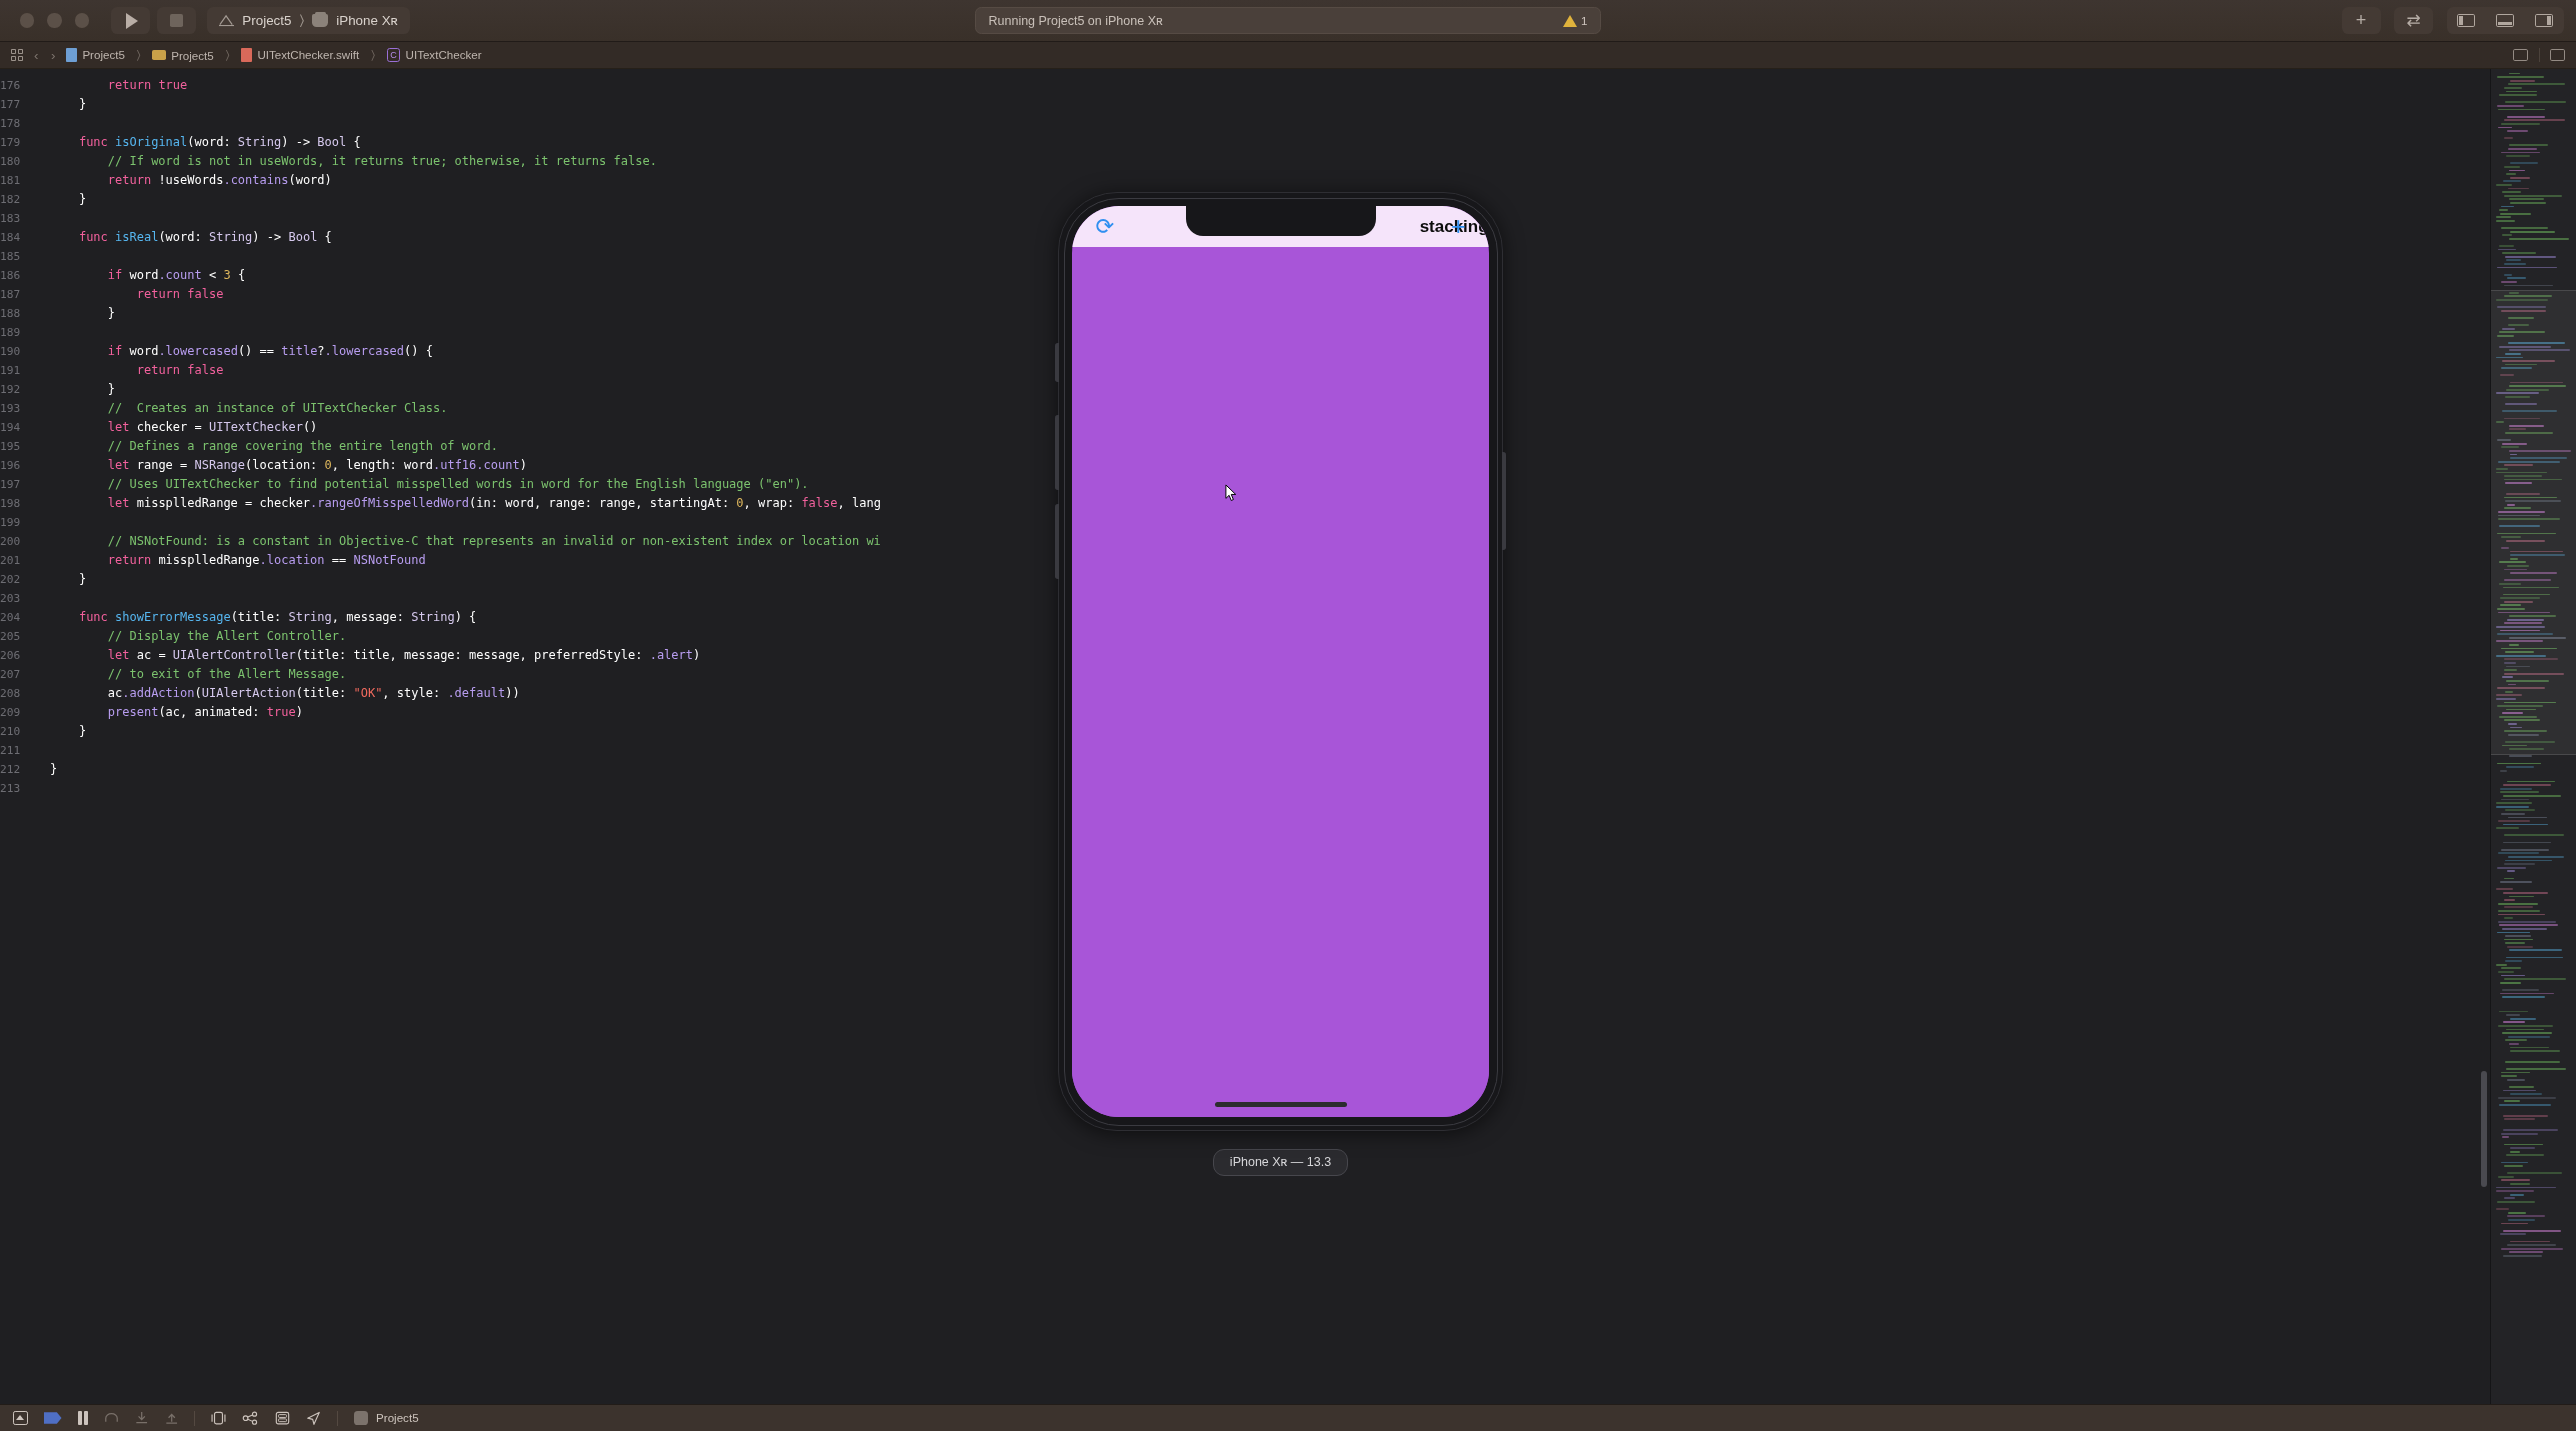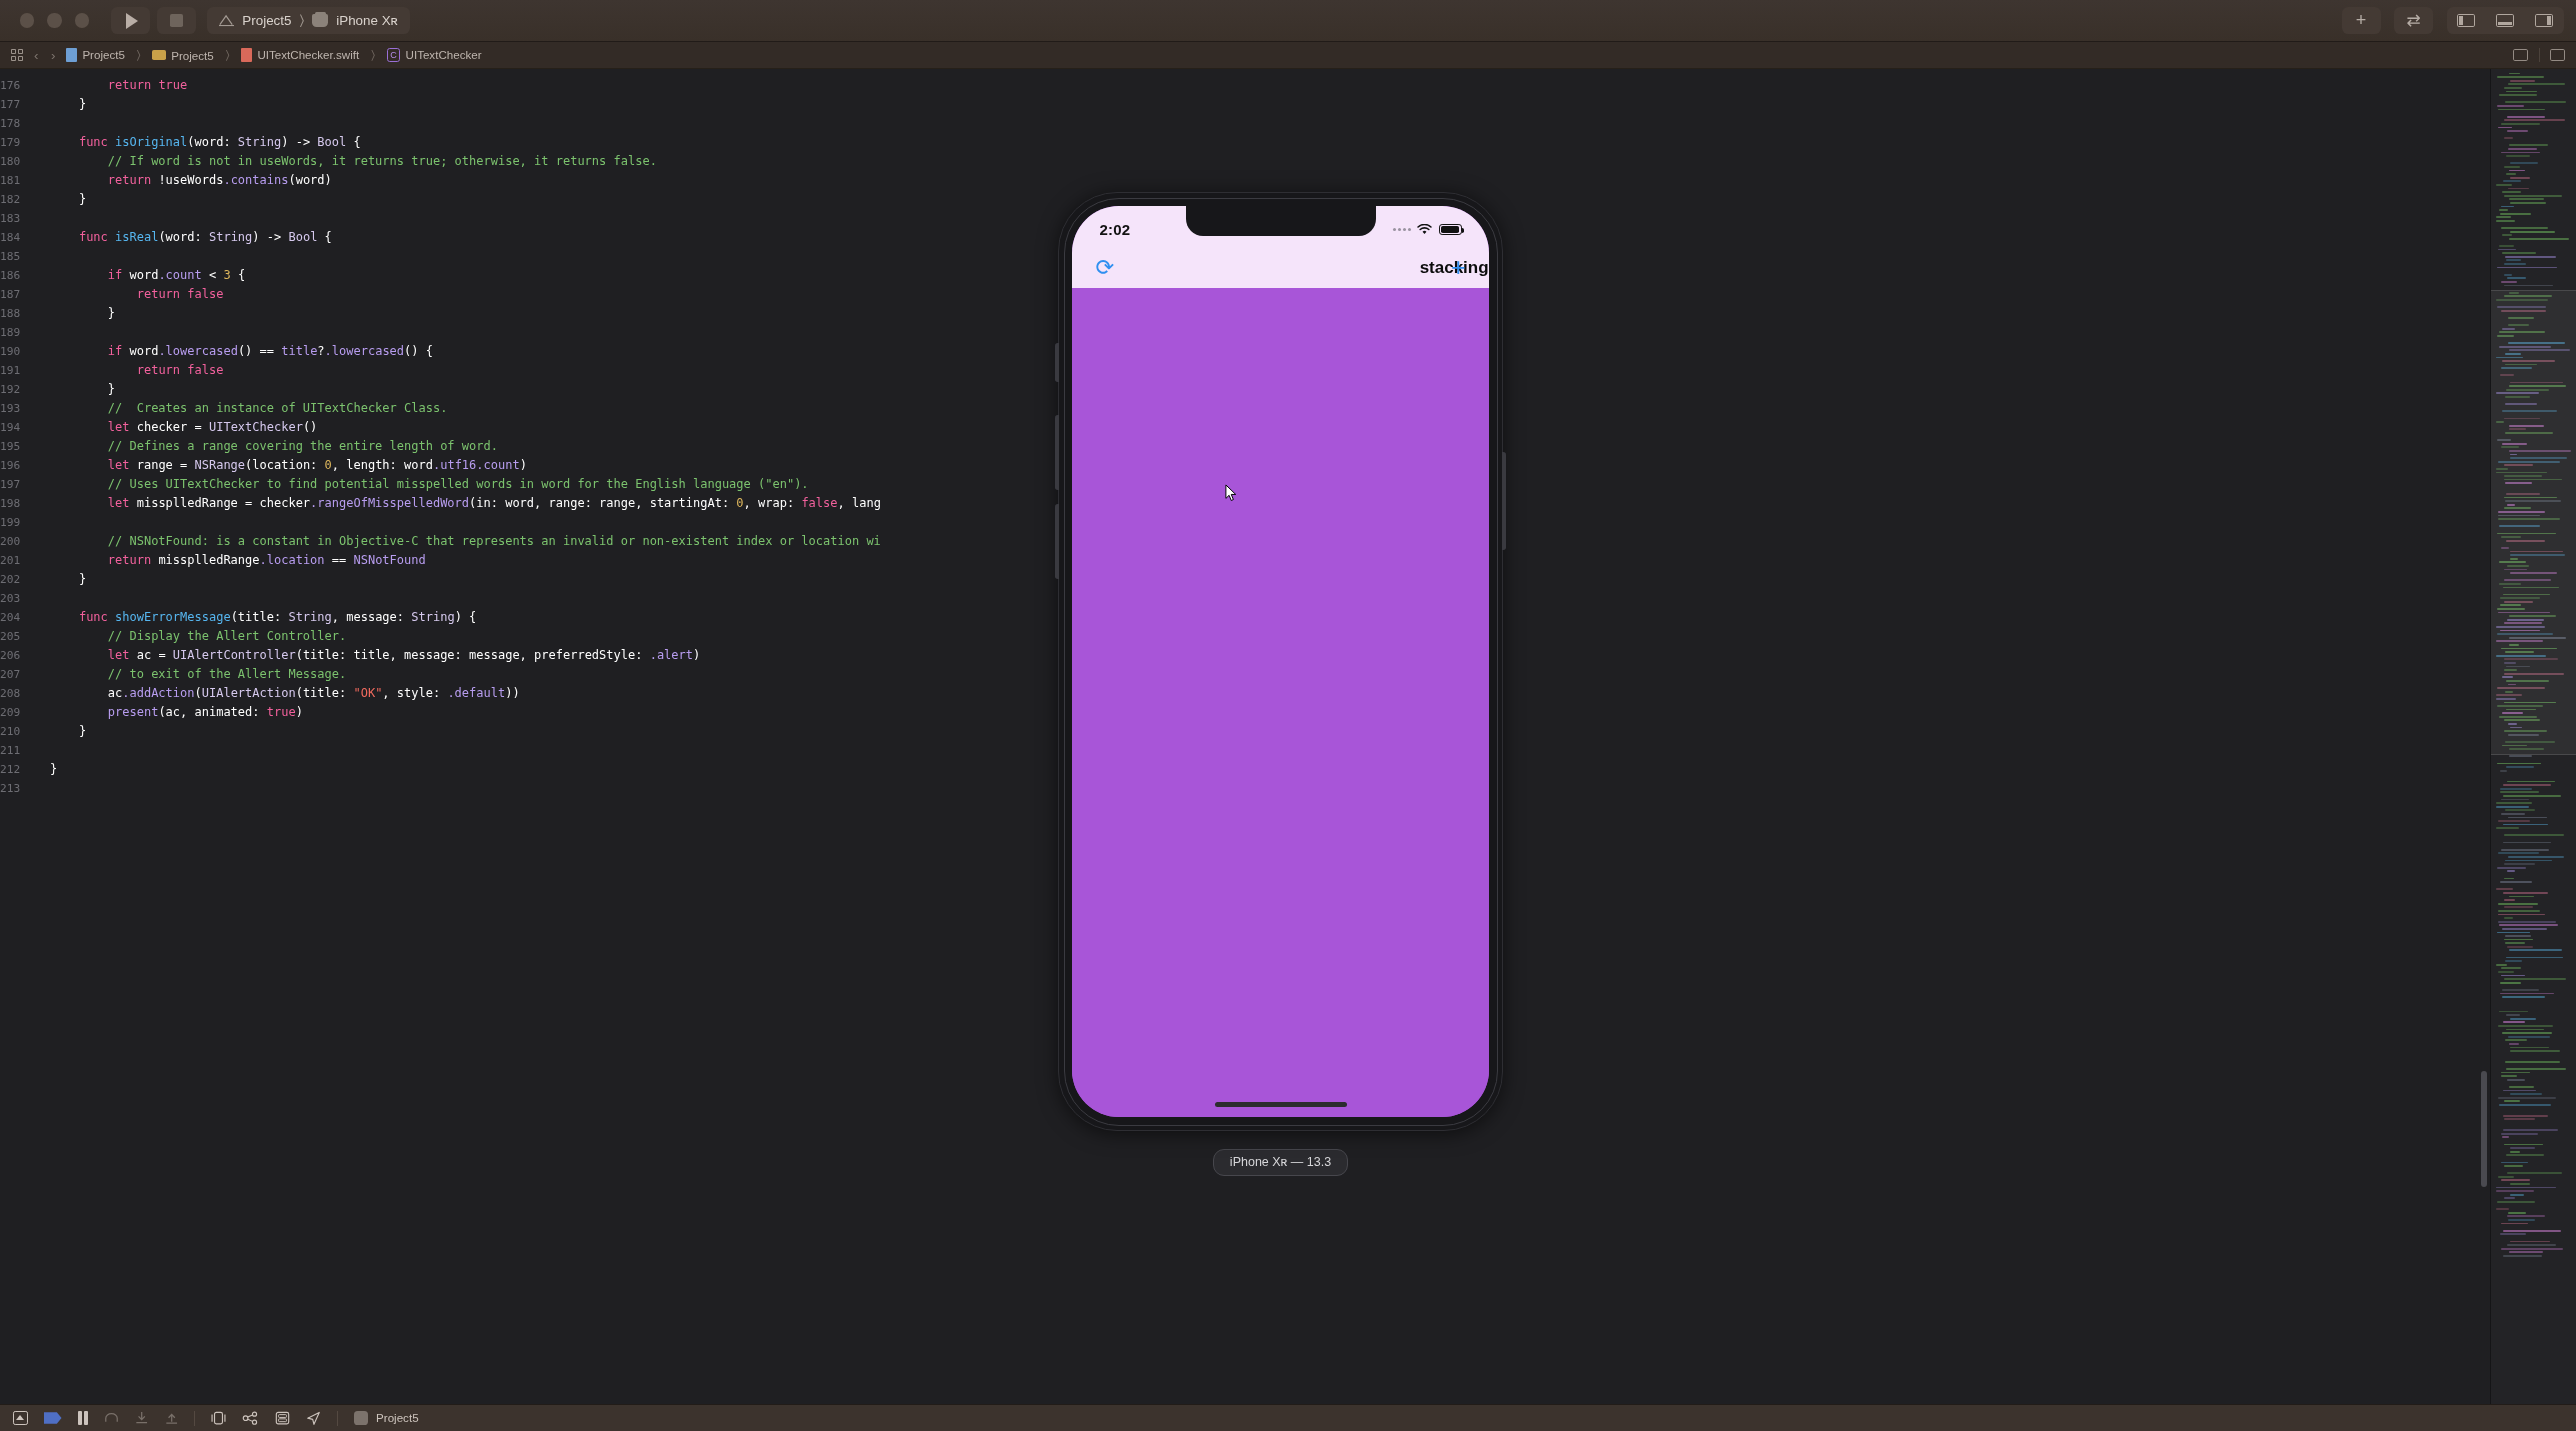--- a/index.html
+++ b/index.html
@@ -197,20 +197,29 @@
       <svg class="xc-icon" viewBox="0 0 17 15">
         <path d="M1 12 L8 2 L15 12" stroke="#a39a93" stroke-width="1.3" fill="none"></path>
         <path d="M0 13 L17 13" stroke="#a39a93" stroke-width="1.2"></path>
       </svg>
       <span>Project5</span>
       <span class="chev">〉</span>
       <span class="dev-icon"></span>
       <span>iPhone Xʀ</span>
     </div>
 
+    <div class="status-area">
+      <div class="status-bar">
+        <span class="status-text">Running Project5 on iPhone Xʀ</span>
+        <span class="warn-group">
+          <span class="warn-tri"></span>
+          <span class="warn-count">1</span>
+        </span>
+      </div>
+    </div>
 
     <div class="tb-right">
       <div class="tb-btn">
         <span style="font-size:18px;font-weight:300;color:#b6ada6;">+</span>
       </div>
       <div class="tb-btn">
         <span style="font-size:17px;color:#b6ada6;">⇄</span>
       </div>
       <div class="panel-grp">
         <div class="panel-btn">
@@ -612,37 +621,20 @@
     <div class="sim">
       <div class="phone">
         <span class="btn-silent"></span>
         <span class="btn-vup"></span>
         <span class="btn-vdn"></span>
         <span class="btn-pwr"></span>
 
         <div class="screen">
           <div class="notch"></div>
 
-          <div class="statusbar">
-            <span class="sb-time">2:02</span>
-            <span class="sb-right">
-              <span class="sig">
-                  <i></i>
-                  <i></i>
-                  <i></i>
-                  <i></i>
-                </span>
-              <svg class="wifi" viewBox="0 0 17 13">
-                <path d="M8.5 11.3 L6.3 8.6 A3.5 3.5 0 0 1 10.7 8.6 Z" fill="#121212"></path>
-                <path d="M3.6 6.2 A7.2 7.2 0 0 1 13.4 6.2" stroke="#121212" stroke-width="1.8" fill="none" stroke-linecap="round"></path>
-                <path d="M1.2 3.3 A10.8 10.8 0 0 1 15.8 3.3" stroke="#121212" stroke-width="1.8" fill="none" stroke-linecap="round"></path>
-              </svg>
-              <span class="batt"></span>
-            </span>
-          </div>
 
           <div class="navbar">
             <span class="refresh-ic">⟳</span>
             <span class="nav-title">stacking</span>
             <span class="plus-ic">+</span>
           </div>
 
           <div class="sim-body">
             <span class="home-ind"></span>
           </div>

